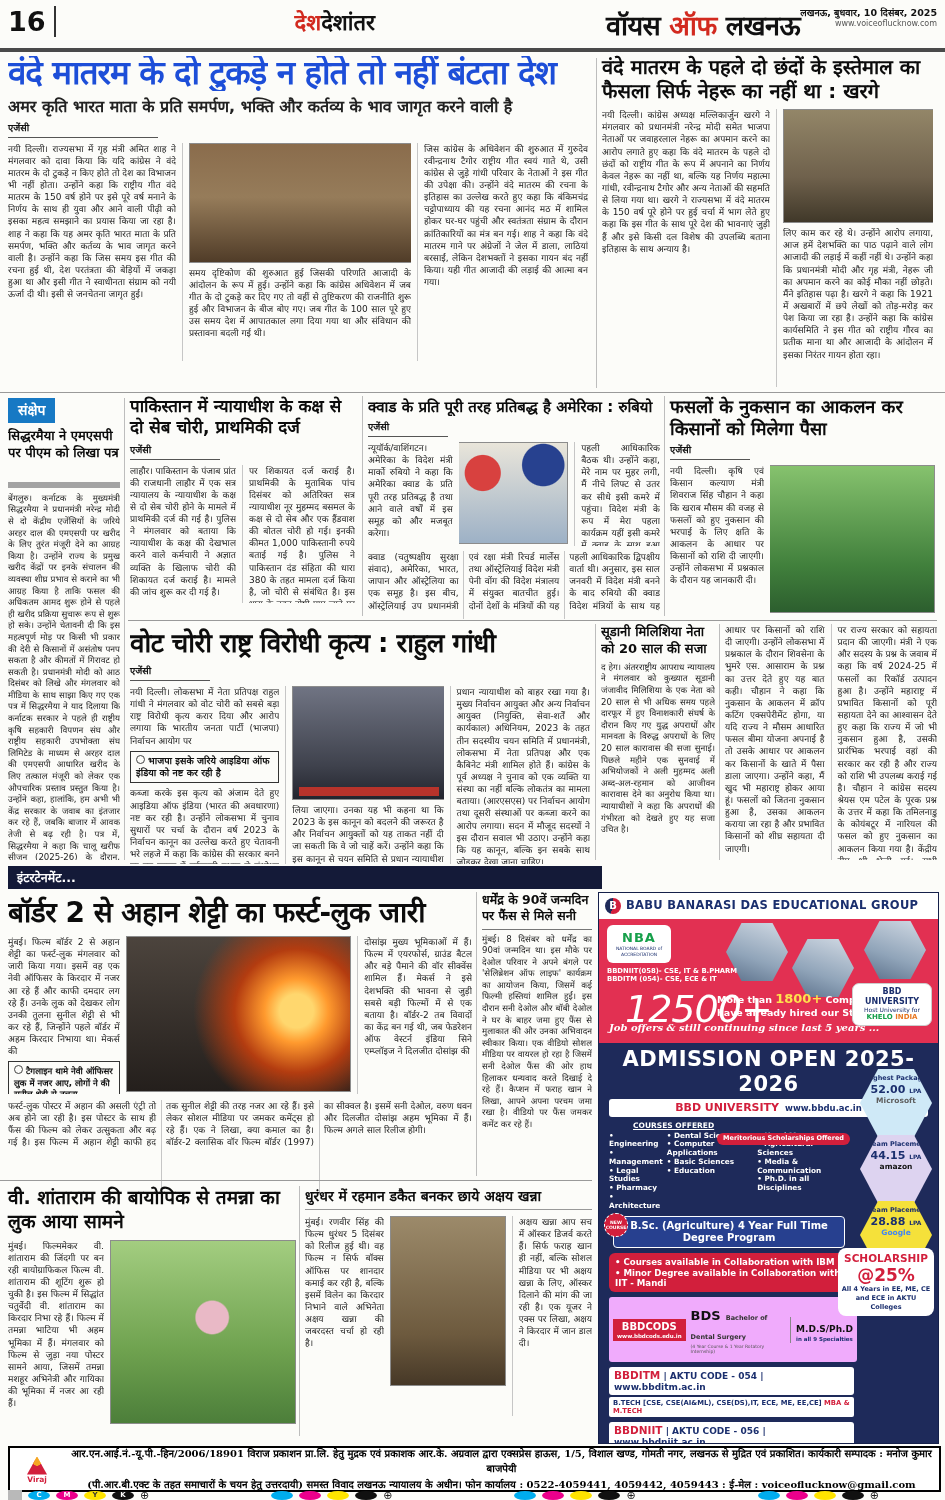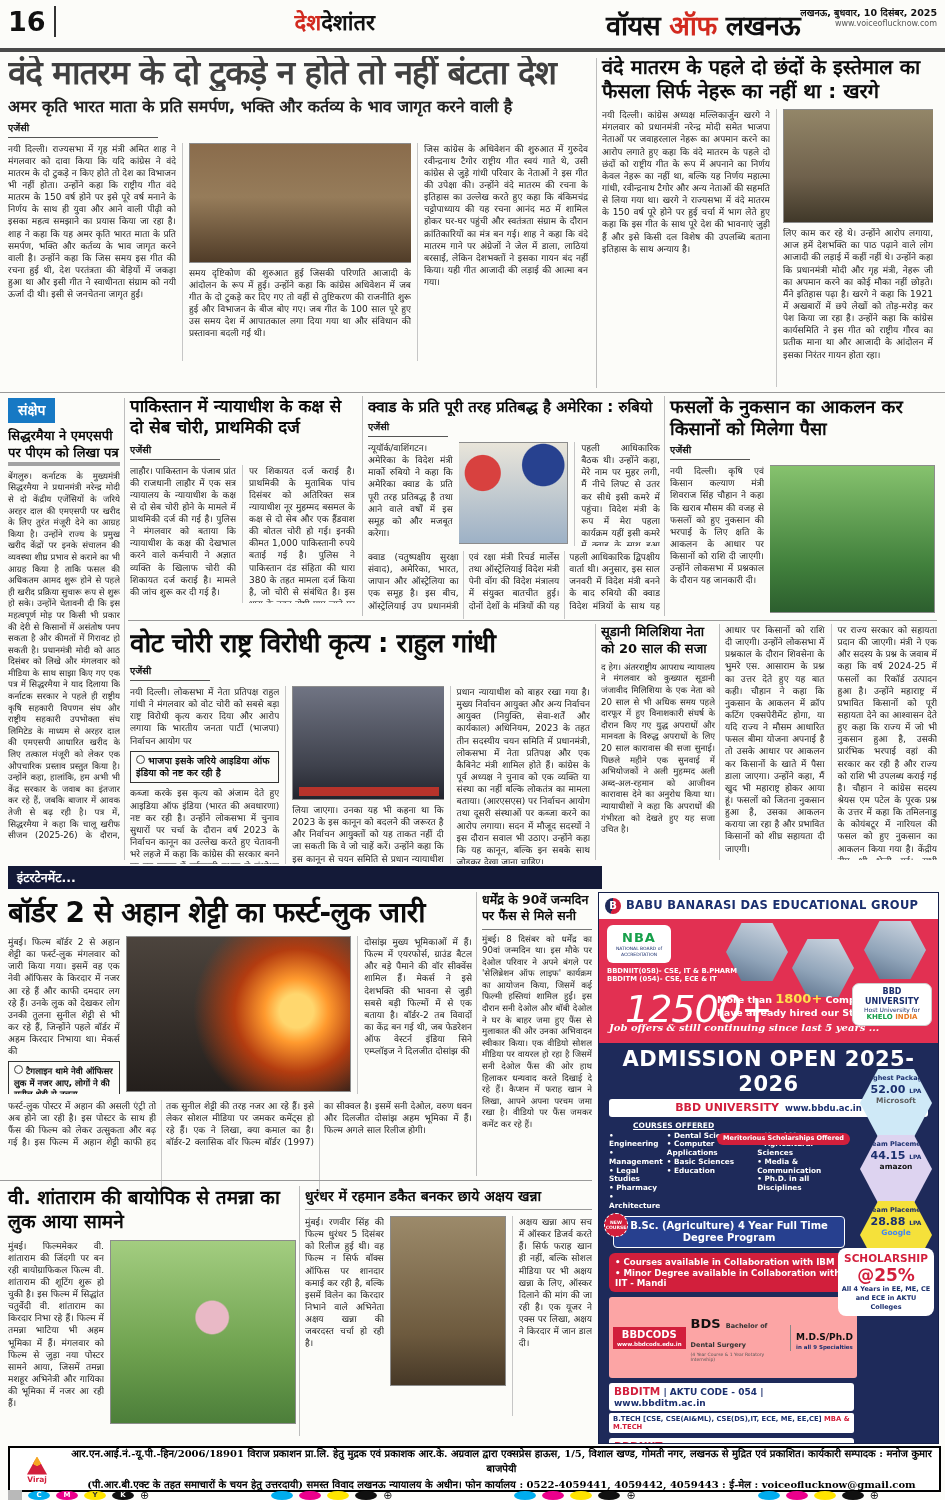--- a/index.html
+++ b/index.html
@@ -60,21 +60,21 @@
   .univpill .r{color:#d21f3c;font-weight:800;font-size:11px}
   .univpill .w{color:#1b2f6e;font-weight:700;font-size:8.5px}
   .courses-title{color:#fff;text-align:left;font-size:7.5px;font-weight:800;text-decoration:underline;margin:4px 0 2px 34px}
   .courses{display:flex;gap:4px;padding:0 4px 0 10px;width:240px}
   .courses ul{list-style:none;margin:0;padding:0;font-size:7.3px;color:#fff;font-weight:700}
   .courses li::before{content:"• "}
   .merit{position:absolute;right:88px;top:240px;background:#d21f3c;color:#fff;border-radius:8px;font-size:6.5px;font-weight:700;padding:2px 6px}
   .bscbar{margin:6px 10px 0 14px;background:#27408f;border:1px solid #fff;border-radius:4px;color:#fff;font-weight:800;font-size:10px;text-align:center;padding:3px 0;width:230px;position:relative}
   .newc{position:absolute;left:-10px;top:-4px;width:22px;height:22px;border-radius:50%;background:#d21f3c;color:#fff;font-size:4.5px;font-weight:800;display:flex;align-items:center;justify-content:center;text-align:center;border:1px dashed #fff}
   .collab{margin:5px 10px 0 10px;background:#d21f3c;border-radius:6px;color:#fff;font-weight:800;font-size:8.6px;padding:4px 6px;width:232px;line-height:1.5}
-  .codsrow{margin:5px 10px 0 10px;background:#fca5a5;border-radius:3px;display:flex;align-items:center;gap:5px;padding:16px 4px;width:240px}
+  .codsrow{margin:5px 10px 0 10px;background:#f0abfc;border-radius:3px;display:flex;align-items:center;gap:5px;padding:8px 4px;width:240px}
   .cods{background:#d21f3c;color:#fff;text-align:center;font-weight:800;font-size:10px;padding:2px 4px}
   .cods span{display:block;font-size:5.5px;font-weight:700}
   .bds b{font-size:13px;color:#111}
   .bds .s1{font-size:6.5px;color:#333;font-weight:700}
   .bds .s2{font-size:4.5px;color:#555}
   .mds{border-left:1.5px solid #888;padding-left:5px}
   .mds b{font-size:9px;color:#111}
   .mds span{display:block;font-size:5.5px;color:#1b2f6e;font-weight:700}
   .instbar{margin:5px 10px 0 10px;background:#fff;border-radius:3px;font-size:9px;padding:2px 5px;width:235px;font-weight:700;color:#1b2f6e}
   .instbar b{color:#d21f3c;font-size:10.5px}
@@ -113,21 +113,21 @@
     <span>लखनऊ</span>
   </div>
   <div style="text-align:right">
     <div style="font-size:9.5px;font-weight:700">लखनऊ, बुधवार, 10 दिसंबर, 2025</div>
     <div style="font-size:8px;color:#555">www.voiceoflucknow.com</div>
   </div>
 </div>
 <div class="abs" style="left:0;top:48px;width:945px;height:4px;background:#4a4a4a"></div>
 
 <div class="abs" style="left:8px;top:56px;width:584px;height:334px">
-  <h1 class="hd hl-xxl" style="color:#404040">वंदे मातरम के दो टुकड़े न होते तो नहीं बंटता देश</h1>
+  <h1 class="hd hl-xxl" style="color:#1d4ed8">वंदे मातरम के दो टुकड़े न होते तो नहीं बंटता देश</h1>
   <div class="sub" style="margin-top:4px">अमर कृति भारत माता के प्रति समर्पण, भक्ति और कर्तव्य के भाव जागृत करने वाली है</div>
   <div class="byline" style="width:150px">एजेंसी</div>
   <div class="cols" style="height:218px">
     <div class="bt" style="width:168px;height:100%">नयी दिल्ली। राज्यसभा में गृह मंत्री अमित शाह ने मंगलवार को दावा किया कि यदि कांग्रेस ने वंदे मातरम के दो टुकड़े न किए होते तो देश का विभाजन भी नहीं होता। उन्होंने कहा कि राष्ट्रीय गीत वंदे मातरम के 150 वर्ष होने पर इसे पूरे वर्ष मनाने के निर्णय के साथ ही युवा और आने वाली पीढ़ी को इसका महत्व समझाने का प्रयास किया जा रहा है। शाह ने कहा कि यह अमर कृति भारत माता के प्रति समर्पण, भक्ति और कर्तव्य के भाव जागृत करने वाली है। उन्होंने कहा कि जिस समय इस गीत की रचना हुई थी, देश परतंत्रता की बेड़ियों में जकड़ा हुआ था और इसी गीत ने स्वाधीनता संग्राम को नयी ऊर्जा दी थी। इसी से जनचेतना जागृत हुई।</div>
     <div style="width:222px;height:100%;overflow:hidden">
       <div class="ph ph-parl" style="width:100%;height:118px"></div>
       <p class="bt" style="margin-top:4px">समय दृष्टिकोण की शुरुआत हुई जिसकी परिणति आजादी के आंदोलन के रूप में हुई। उन्होंने कहा कि कांग्रेस अधिवेशन में जब गीत के दो टुकड़े कर दिए गए तो वहीं से तुष्टिकरण की राजनीति शुरू हुई और विभाजन के बीज बोए गए। जब गीत के 100 साल पूरे हुए उस समय देश में आपातकाल लगा दिया गया था और संविधान की प्रस्तावना बदली गई थी।</p>
     </div>
     <div class="bt" style="width:164px;height:100%">जिस कांग्रेस के अधिवेशन की शुरुआत में गुरुदेव रवीन्द्रनाथ टैगोर राष्ट्रीय गीत स्वयं गाते थे, उसी कांग्रेस से जुड़े गांधी परिवार के नेताओं ने इस गीत की उपेक्षा की। उन्होंने वंदे मातरम की रचना के इतिहास का उल्लेख करते हुए कहा कि बंकिमचंद्र चट्टोपाध्याय की यह रचना आनंद मठ में शामिल होकर घर-घर पहुंची और स्वतंत्रता संग्राम के दौरान क्रांतिकारियों का मंत्र बन गई। शाह ने कहा कि वंदे मातरम गाने पर अंग्रेजों ने जेल में डाला, लाठियां बरसाईं, लेकिन देशभक्तों ने इसका गायन बंद नहीं किया। यही गीत आजादी की लड़ाई की आत्मा बन गया।</div>
   </div>
@@ -143,21 +143,21 @@
       <div class="ph ph-kharge" style="width:100%;height:112px"></div>
       <p class="bt" style="margin-top:4px">लिए काम कर रहे थे। उन्होंने आरोप लगाया, आज हमें देशभक्ति का पाठ पढ़ाने वाले लोग आजादी की लड़ाई में कहीं नहीं थे। उन्होंने कहा कि प्रधानमंत्री मोदी और गृह मंत्री, नेहरू जी का अपमान करने का कोई मौका नहीं छोड़ते। मैंने इतिहास पढ़ा है। खरगे ने कहा कि 1921 में अखबारों में छपे लेखों को तोड़-मरोड़ कर पेश किया जा रहा है। उन्होंने कहा कि कांग्रेस कार्यसमिति ने इस गीत को राष्ट्रीय गौरव का प्रतीक माना था और आजादी के आंदोलन में इसका निरंतर गायन होता रहा।</p>
     </div>
   </div>
 </div>
 
 <div class="hr" style="left:0;top:392px;width:945px"></div>
 
 <div class="abs" style="left:8px;top:398px;width:112px;height:462px;overflow:hidden">
   <div class="sk-label">संक्षेप</div>
-  <h3 class="hd" style="font-size:13px;line-height:1.3;margin:5px 0;border-bottom:4px solid #a3a3a3;padding-bottom:0">सिद्धरमैया ने एमएसपी पर पीएम को लिखा पत्र</h3>
+  <h3 class="hd" style="font-size:13px;line-height:1.3;margin:5px 0;border-bottom:6px solid #a3a3a3;padding-bottom:20px">सिद्धरमैया ने एमएसपी पर पीएम को लिखा पत्र</h3>
   <p class="bt" style="font-size:8.6px;height:370px">बेंगलुरु। कर्नाटक के मुख्यमंत्री सिद्धरमैया ने प्रधानमंत्री नरेन्द्र मोदी से दो केंद्रीय एजेंसियों के जरिये अरहर दाल की एमएसपी पर खरीद के लिए तुरंत मंजूरी देने का आग्रह किया है। उन्होंने राज्य के प्रमुख खरीद केंद्रों पर इनके संचालन की व्यवस्था शीघ्र प्रभाव से कराने का भी आग्रह किया है ताकि फसल की अधिकतम आमद शुरू होने से पहले ही खरीद प्रक्रिया सुचारू रूप से शुरू हो सके। उन्होंने चेतावनी दी कि इस महत्वपूर्ण मोड़ पर किसी भी प्रकार की देरी से किसानों में असंतोष पनप सकता है और कीमतों में गिरावट हो सकती है। प्रधानमंत्री मोदी को आठ दिसंबर को लिखे और मंगलवार को मीडिया के साथ साझा किए गए एक पत्र में सिद्धरमैया ने याद दिलाया कि कर्नाटक सरकार ने पहले ही राष्ट्रीय कृषि सहकारी विपणन संघ और राष्ट्रीय सहकारी उपभोक्ता संघ लिमिटेड के माध्यम से अरहर दाल की एमएसपी आधारित खरीद के लिए तत्काल मंजूरी को लेकर एक औपचारिक प्रस्ताव प्रस्तुत किया है। उन्होंने कहा, हालांकि, हम अभी भी केंद्र सरकार के जवाब का इंतजार कर रहे हैं, जबकि बाजार में आवक तेजी से बढ़ रही है। पत्र में, सिद्धरमैया ने कहा कि चालू खरीफ सीजन (2025-26) के दौरान, कर्नाटक में लगभग 16.80 लाख हेक्टेयर में अरहर दाल की फसल बोई गई है।</p>
 </div>
 <div class="vr" style="left:124px;top:398px;height:462px"></div>
 
 <div class="abs" style="left:130px;top:396px;width:228px;height:220px">
   <h2 class="hd" style="font-size:17px;line-height:1.25">पाकिस्तान में न्यायाधीश के कक्ष से दो सेब चोरी, प्राथमिकी दर्ज</h2>
   <div class="byline" style="width:90px">एजेंसी</div>
   <div class="cols" style="height:138px">
     <div class="bt" style="width:106px;height:100%">लाहौर। पाकिस्तान के पंजाब प्रांत की राजधानी लाहौर में एक सत्र न्यायालय के न्यायाधीश के कक्ष से दो सेब चोरी होने के मामले में प्राथमिकी दर्ज की गई है। पुलिस ने मंगलवार को बताया कि न्यायाधीश के कक्ष की देखभाल करने वाले कर्मचारी ने अज्ञात व्यक्ति के खिलाफ चोरी की शिकायत दर्ज कराई है। मामले की जांच शुरू कर दी गई है।</div>
     <div class="bt" style="width:106px;height:100%">पर शिकायत दर्ज कराई है। प्राथमिकी के मुताबिक पांच दिसंबर को अतिरिक्त सत्र न्यायाधीश नूर मुहम्मद बसमल के कक्ष से दो सेब और एक हैंडवाश की बोतल चोरी हो गई। इनकी कीमत 1,000 पाकिस्तानी रुपये बताई गई है। पुलिस ने पाकिस्तान दंड संहिता की धारा 380 के तहत मामला दर्ज किया है, जो चोरी से संबंधित है। इस धारा के तहत दोषी पाए जाने पर सात साल तक कारावास, जुर्माना या दोनों हो सकते हैं।</div>

